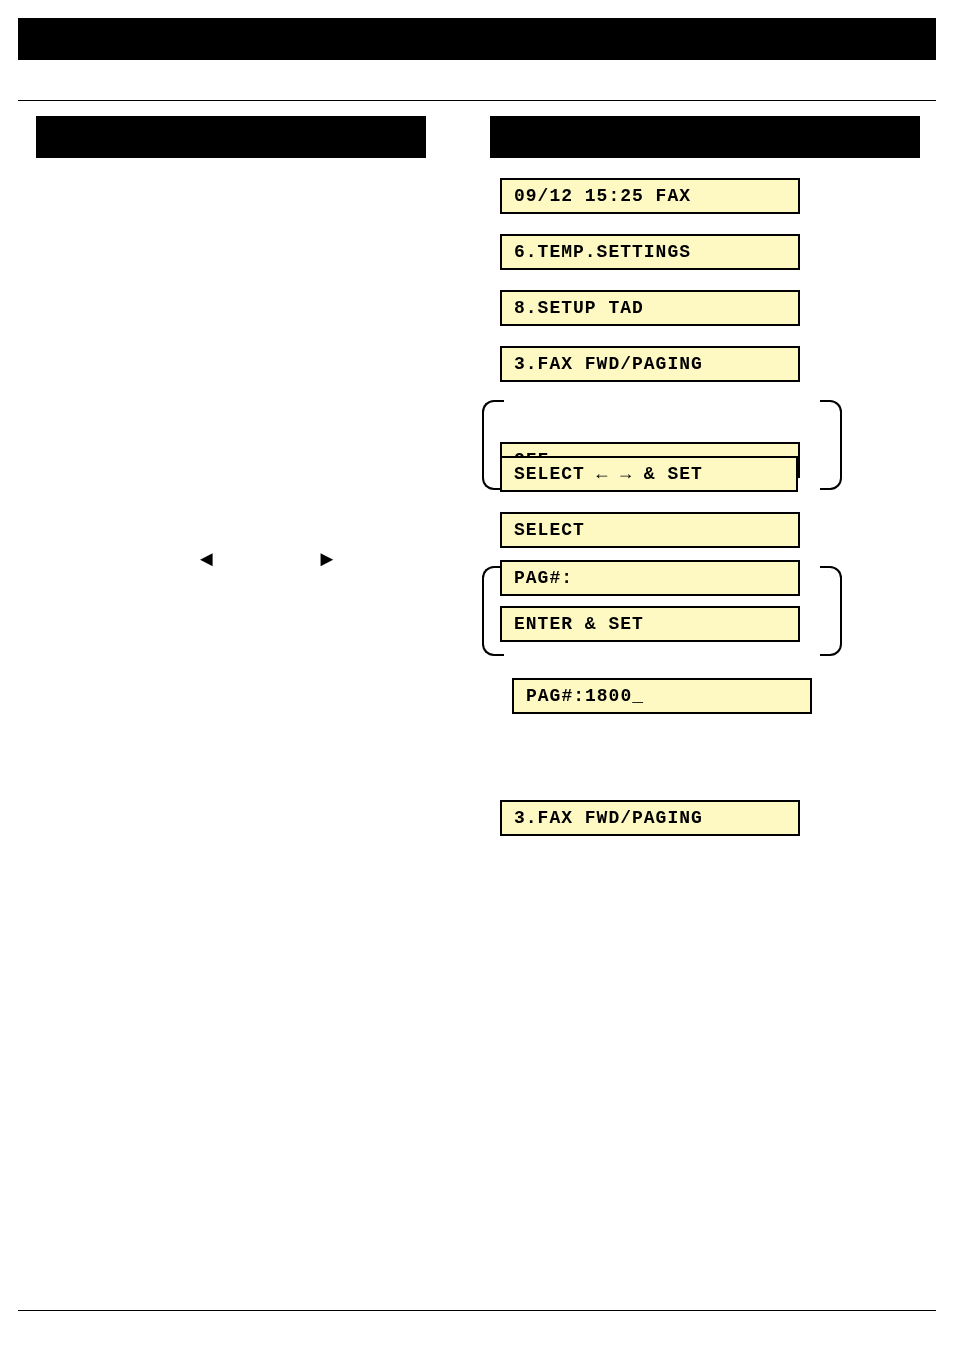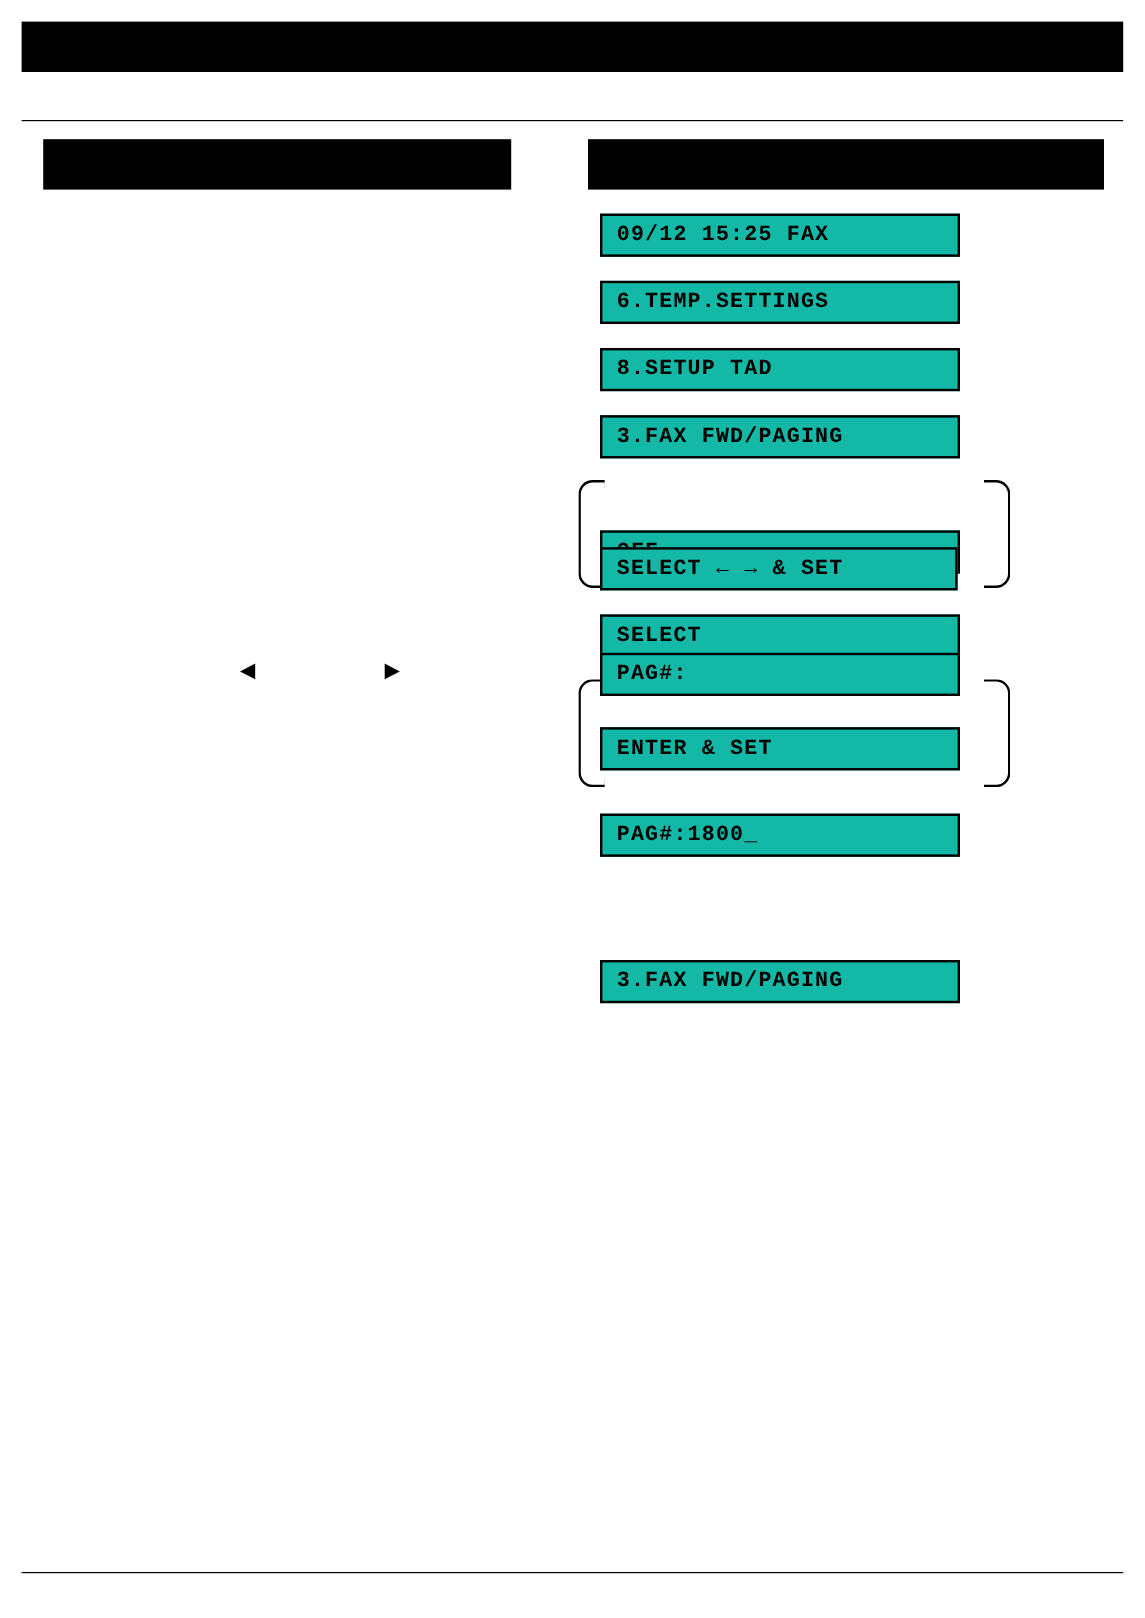--- a/index.html
+++ b/index.html
@@ -60,21 +60,21 @@
       width: 430px;
       height: 42px;
       background: #000000;
     }
 
     
     .lcd-box {
       position: absolute;
       left: 500px;
       border: 2px solid #000000;
-      background: #14b8a6;
+      background: #fef9c3;
       padding: 6px 12px;
       font-family: 'Courier New', Courier, monospace;
       font-size: 18px;
       font-weight: bold;
       letter-spacing: 1px;
       white-space: nowrap;
       width: 300px;
     }
 
     .lcd-box-wide {
@@ -125,21 +125,21 @@
 <div class="lcd-box" style="top: 402px; margin-top: 40px;">OFF</div>
 
 <div class="lcd-box lcd-box-wide" style="top: 456px;">SELECT ← → &amp; SET</div>
 
 <div style="position:absolute; top: 400px; left: 820px; width: 22px; height: 90px; border: 2px solid #000; border-left: none; border-radius: 0 12px 12px 0;"></div>
 
 <div class="lcd-box" style="top: 512px;">SELECT</div>
 
 <div style="position:absolute; top: 566px; left: 482px; width: 22px; height: 90px; border: 2px solid #000; border-right: none; border-radius: 12px 0 0 12px;"></div>
 
-<div class="lcd-box" style="top: 544px;">PAG#:</div>
+<div class="lcd-box" style="top: 560px;">PAG#:</div>
 
 <div class="lcd-box" style="top: 606px;">ENTER &amp; SET</div>
 
 <div style="position:absolute; top: 566px; left: 820px; width: 22px; height: 90px; border: 2px solid #000; border-left: none; border-radius: 0 12px 12px 0;"></div>
 
-<div class="lcd-box" style="top: 678px;">PAG#:1800_</div>
+<div class="lcd-box" style="top: 678px; margin-left: 12px;">PAG#:1800_</div>
 
 <div class="lcd-box" style="top: 800px;">3.FAX FWD/PAGING</div>
 
 </body></html>

